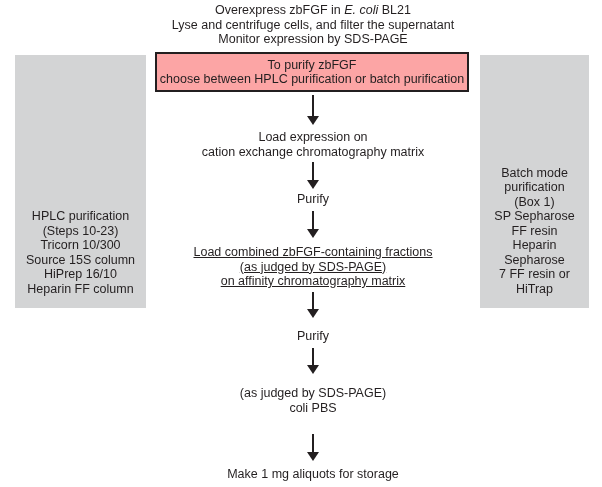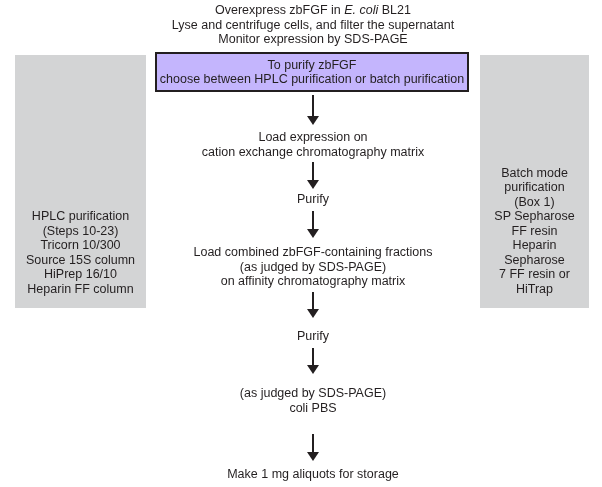--- a/index.html
+++ b/index.html
@@ -41,21 +41,21 @@
   .panel-right { left: 468px; width: 109px; }
 
   
   .flow-el { position: absolute; left: 146px; width: 310px; text-align: center; }
 
   .choice-box {
     position: absolute;
     left: 143px; top: 52px;
     width: 310px; height: 36px;
     border: 2px solid #231f20;
-    background: #c4b5fd;
+    background: #fca5a5;
     display: flex;
     flex-direction: column;
     justify-content: center;
     text-align: center;
   }
 
   .arrow {
     position: absolute;
     left: 294px;
     width: 14px;
@@ -135,21 +135,21 @@
     <div class="head"></div>
   </div>
 
   <div class="flow-el" style="top:192px;">Purify</div>
 
   <div class="arrow" style="top:211px; height:27px;">
     <div class="shaft"></div>
     <div class="head"></div>
   </div>
 
-  <div class="flow-el" style="top:245px;">
+  <div class="flow-el" style="top:245px;text-decoration:underline;">
     <div>Load combined zbFGF-containing fractions</div>
     <div>(as judged by SDS-PAGE)</div>
     <div>on affinity chromatography matrix</div>
   </div>
 
   <div class="arrow" style="top:292px; height:26px;">
     <div class="shaft"></div>
     <div class="head"></div>
   </div>
 

